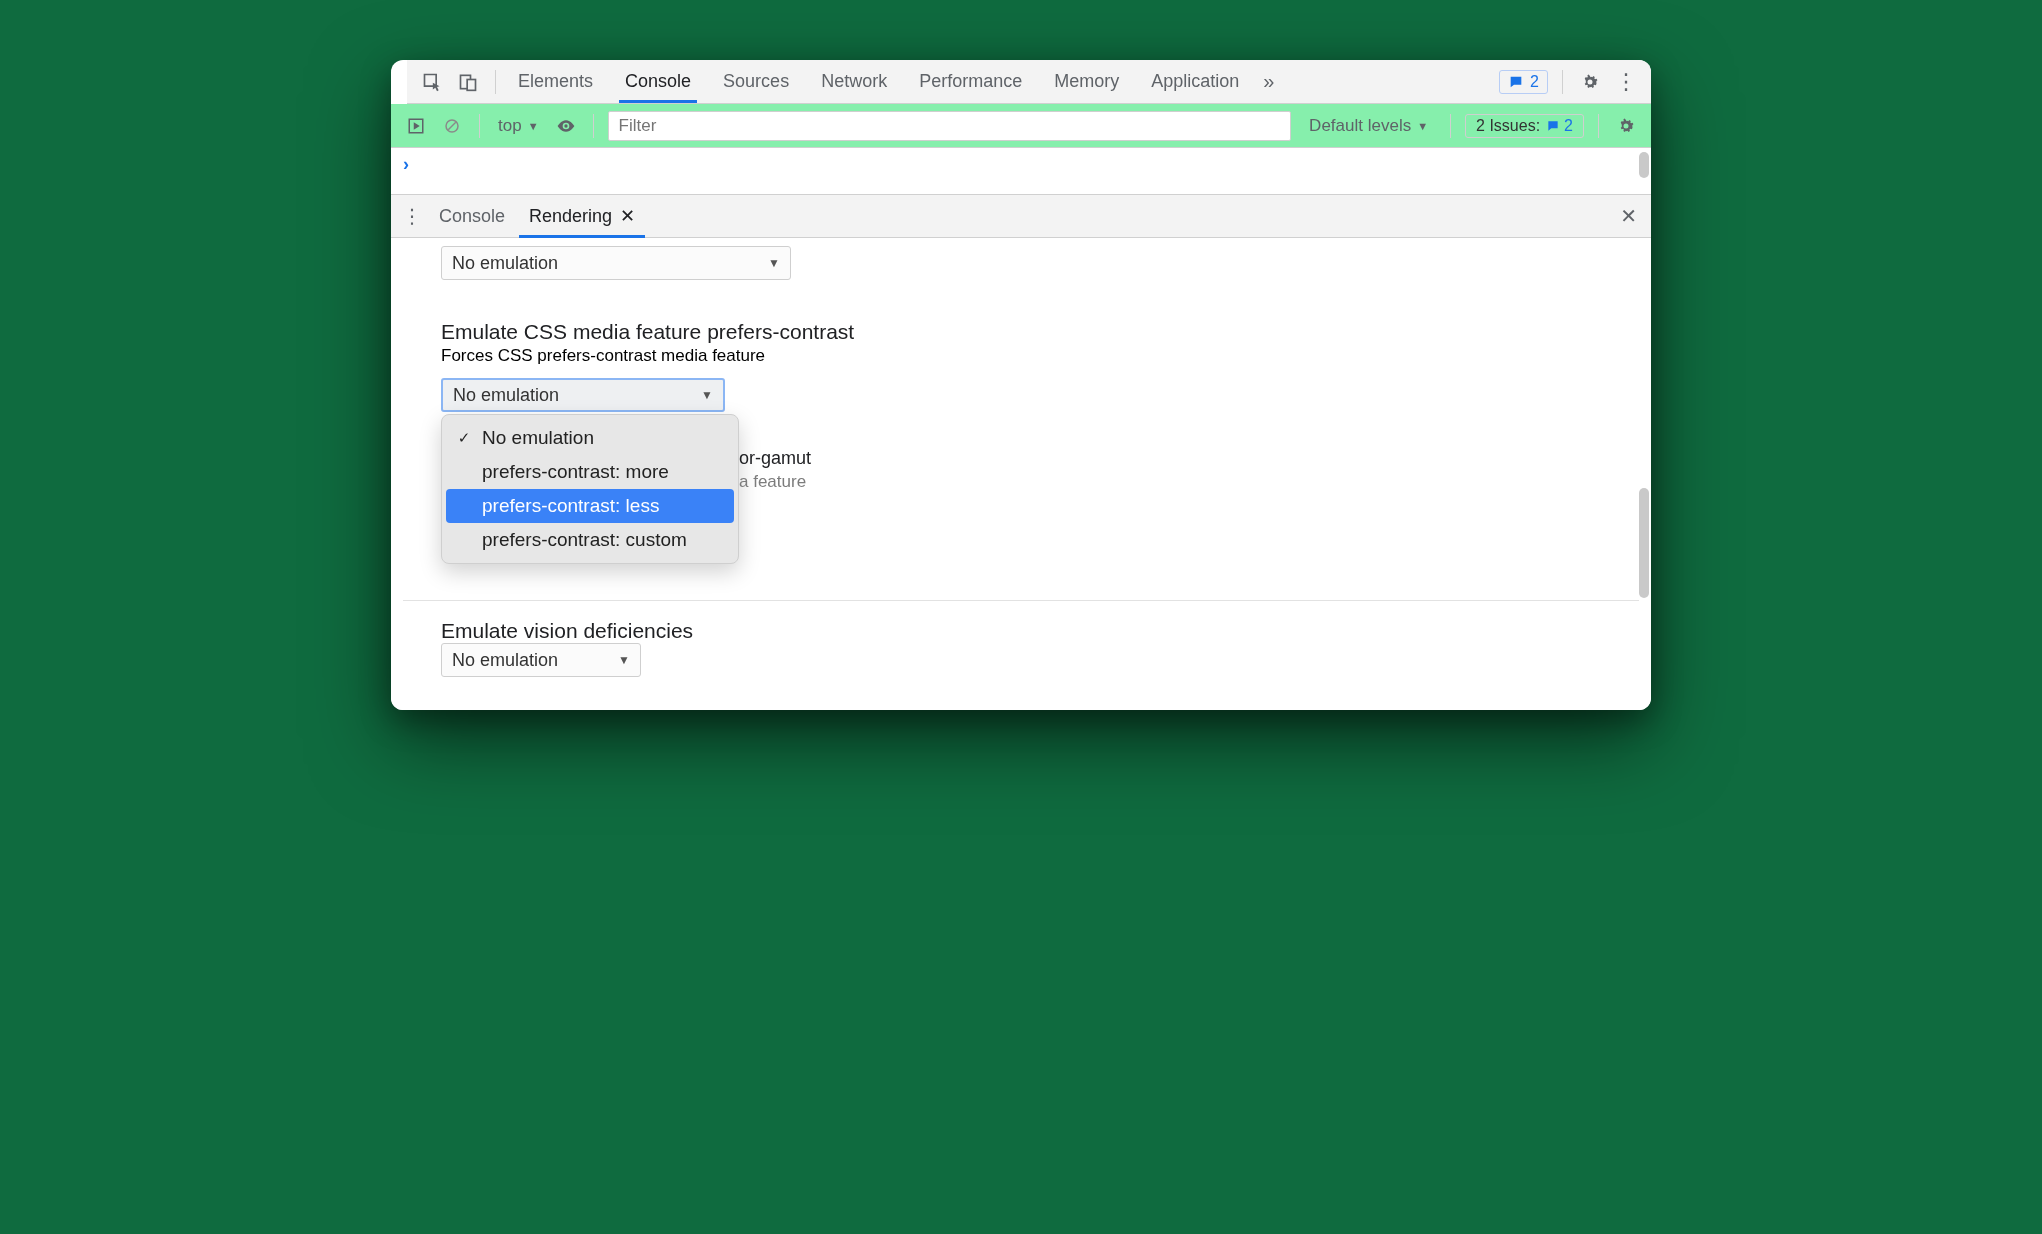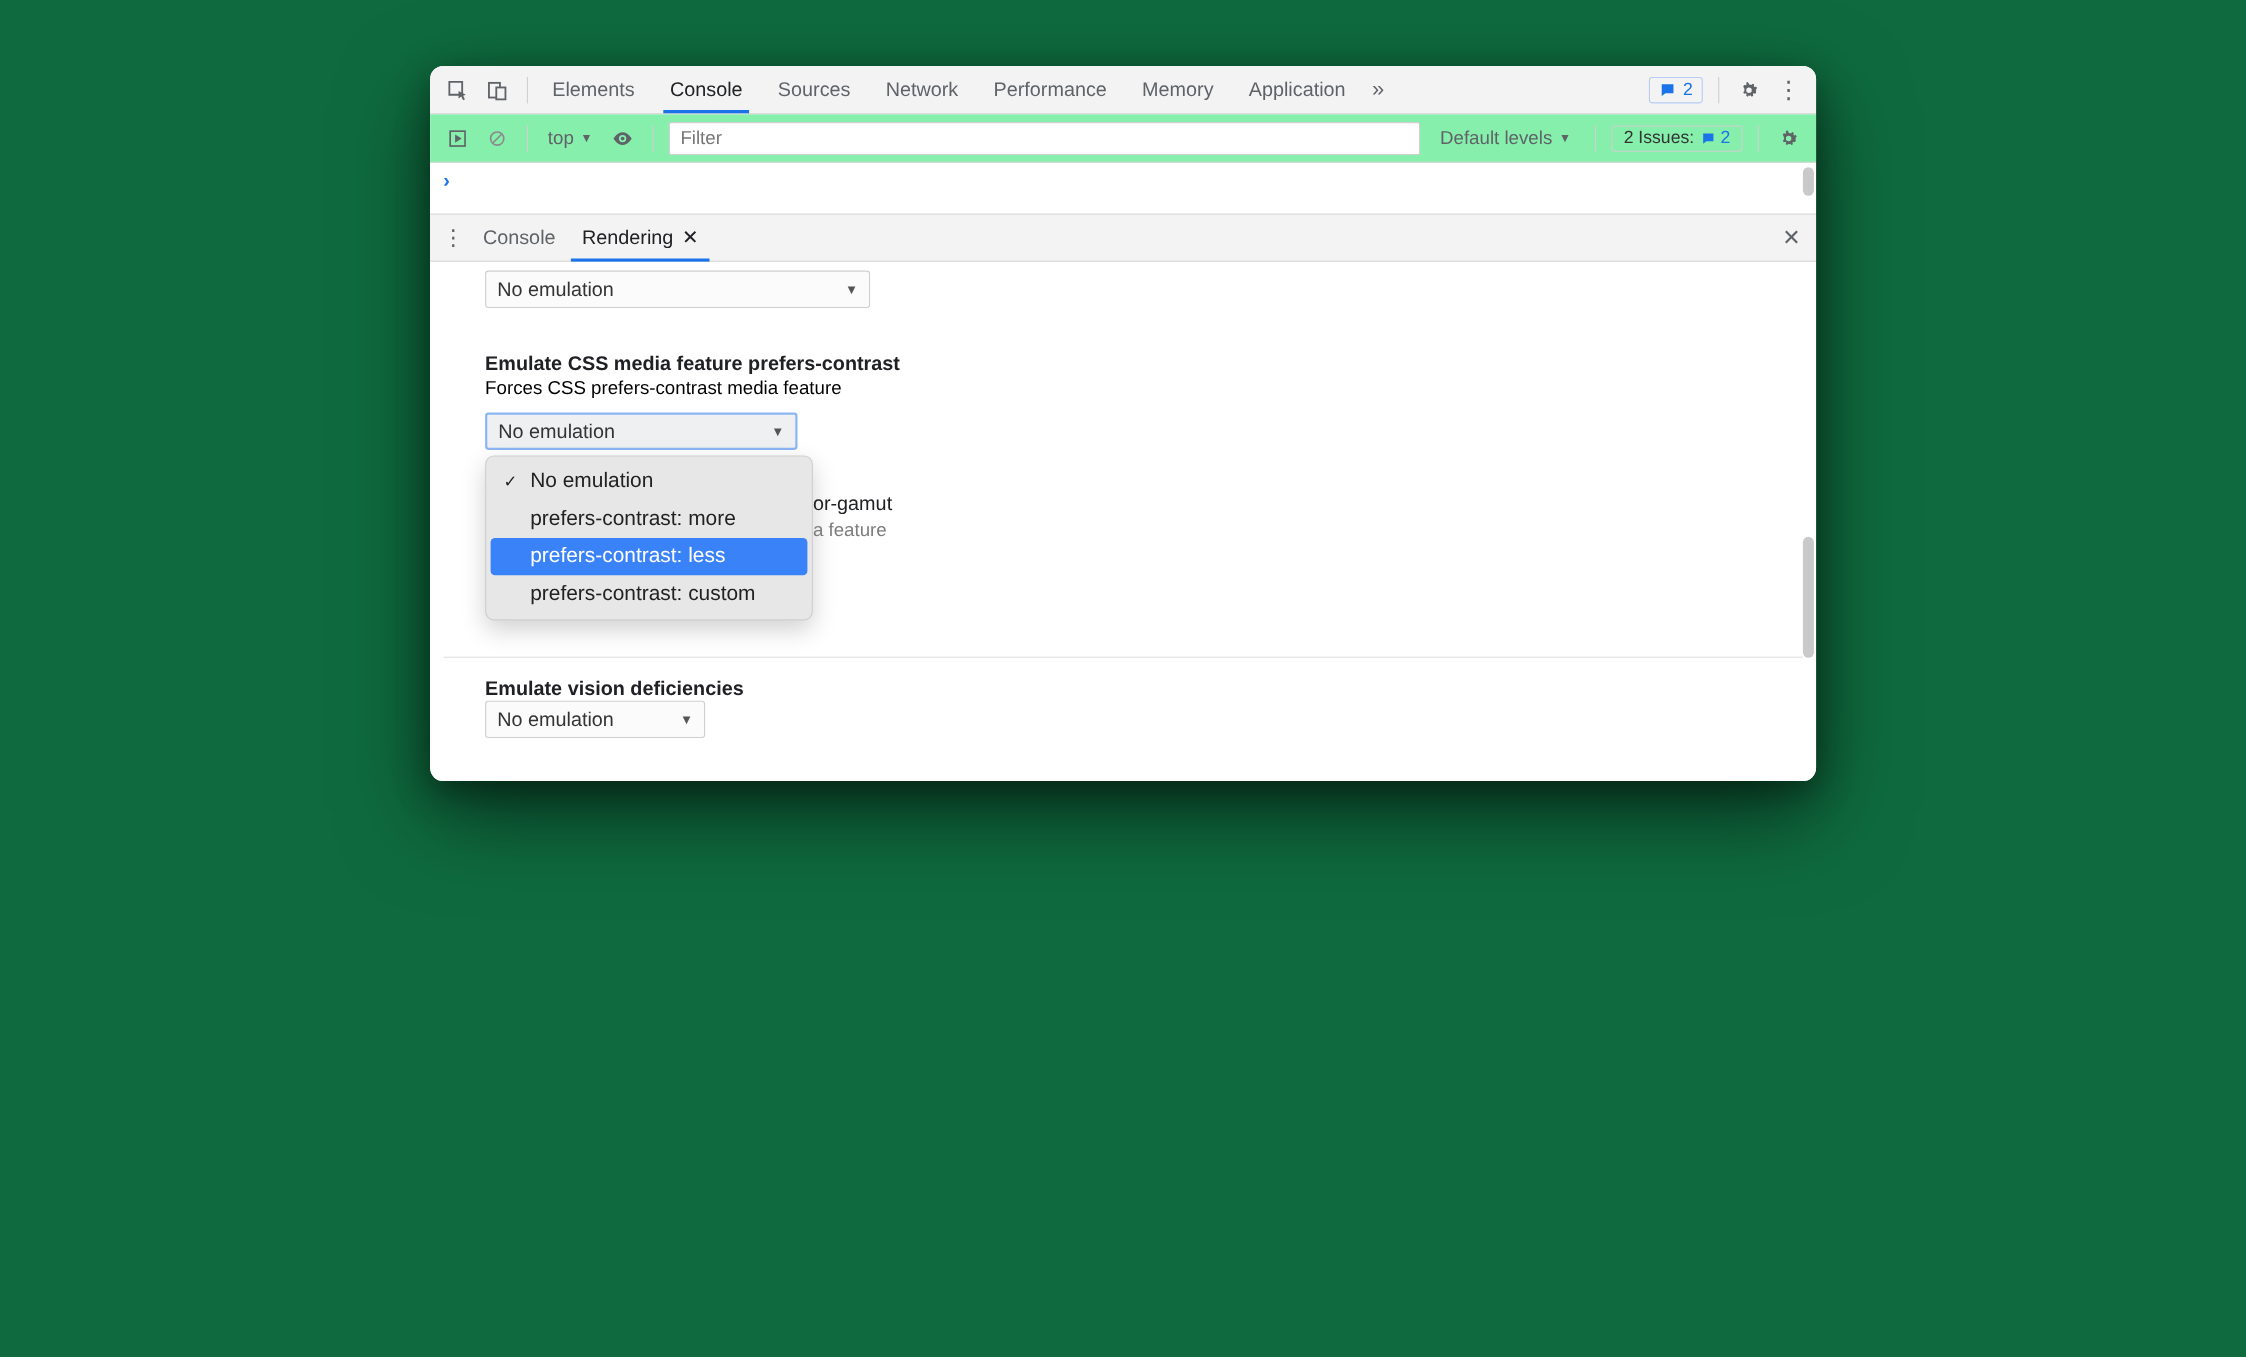--- a/index.html
+++ b/index.html
@@ -43,20 +43,21 @@
 }
 
 .tabbar {
   height: 44px;
   background: #f3f3f3;
   border-bottom: 1px solid #d0d0d0;
   display: flex;
   align-items: center;
   padding: 0 12px;
   gap: 10px;
+  margin-left: 16px;
 }
 .iconbtn {
   width: 26px; height: 26px;
   display: flex; align-items: center; justify-content: center;
   color: #5f6368; cursor: pointer;
 }
 .vsep { width: 1px; height: 24px; background: #d0d0d0; margin: 0 4px; }
 .tabs { display: flex; align-items: center; gap: 28px; margin-left: 6px; }
 .tab {
   font-size: 18px; color: #5f6368; cursor: pointer;
@@ -146,21 +147,21 @@
   border: 1px solid #cfcfcf; background: #fbfbfb;
   border-radius: 3px; height: 34px; padding: 0 10px;
   font-size: 18px; color: #333; min-width: 200px; cursor: pointer;
 }
 .selbox.focus {
   border: 2px solid #8bb6f4; background: #eef0f2;
 }
 .tribtn { color: #555; font-size: 12px; margin-left: 14px; }
 
 .section { padding: 4px 0 18px 50px; }
-.sec-title { font-size: 18px; color: #202124; margin-top: 18px; font-weight: bold; }
+.sec-title { font-size: 21px; color: #202124; margin-top: 18px; }
 .sec-desc { font-size: 17px; color: #000000; margin-top: 2px; margin-bottom: 12px; }
 .hr { border: none; border-top: 1px solid #e2e2e2; margin: 14px 12px 8px 12px; }
 
 .dropdown {
   position: absolute; left: 50px; top: 176px;
   width: 298px; background: #e7e7e7; border: 1px solid #cfcfcf;
   border-radius: 8px; box-shadow: 0 8px 22px rgba(0,0,0,0.18);
   padding: 6px 0; font-size: 19px;
 }
 .dditem {

